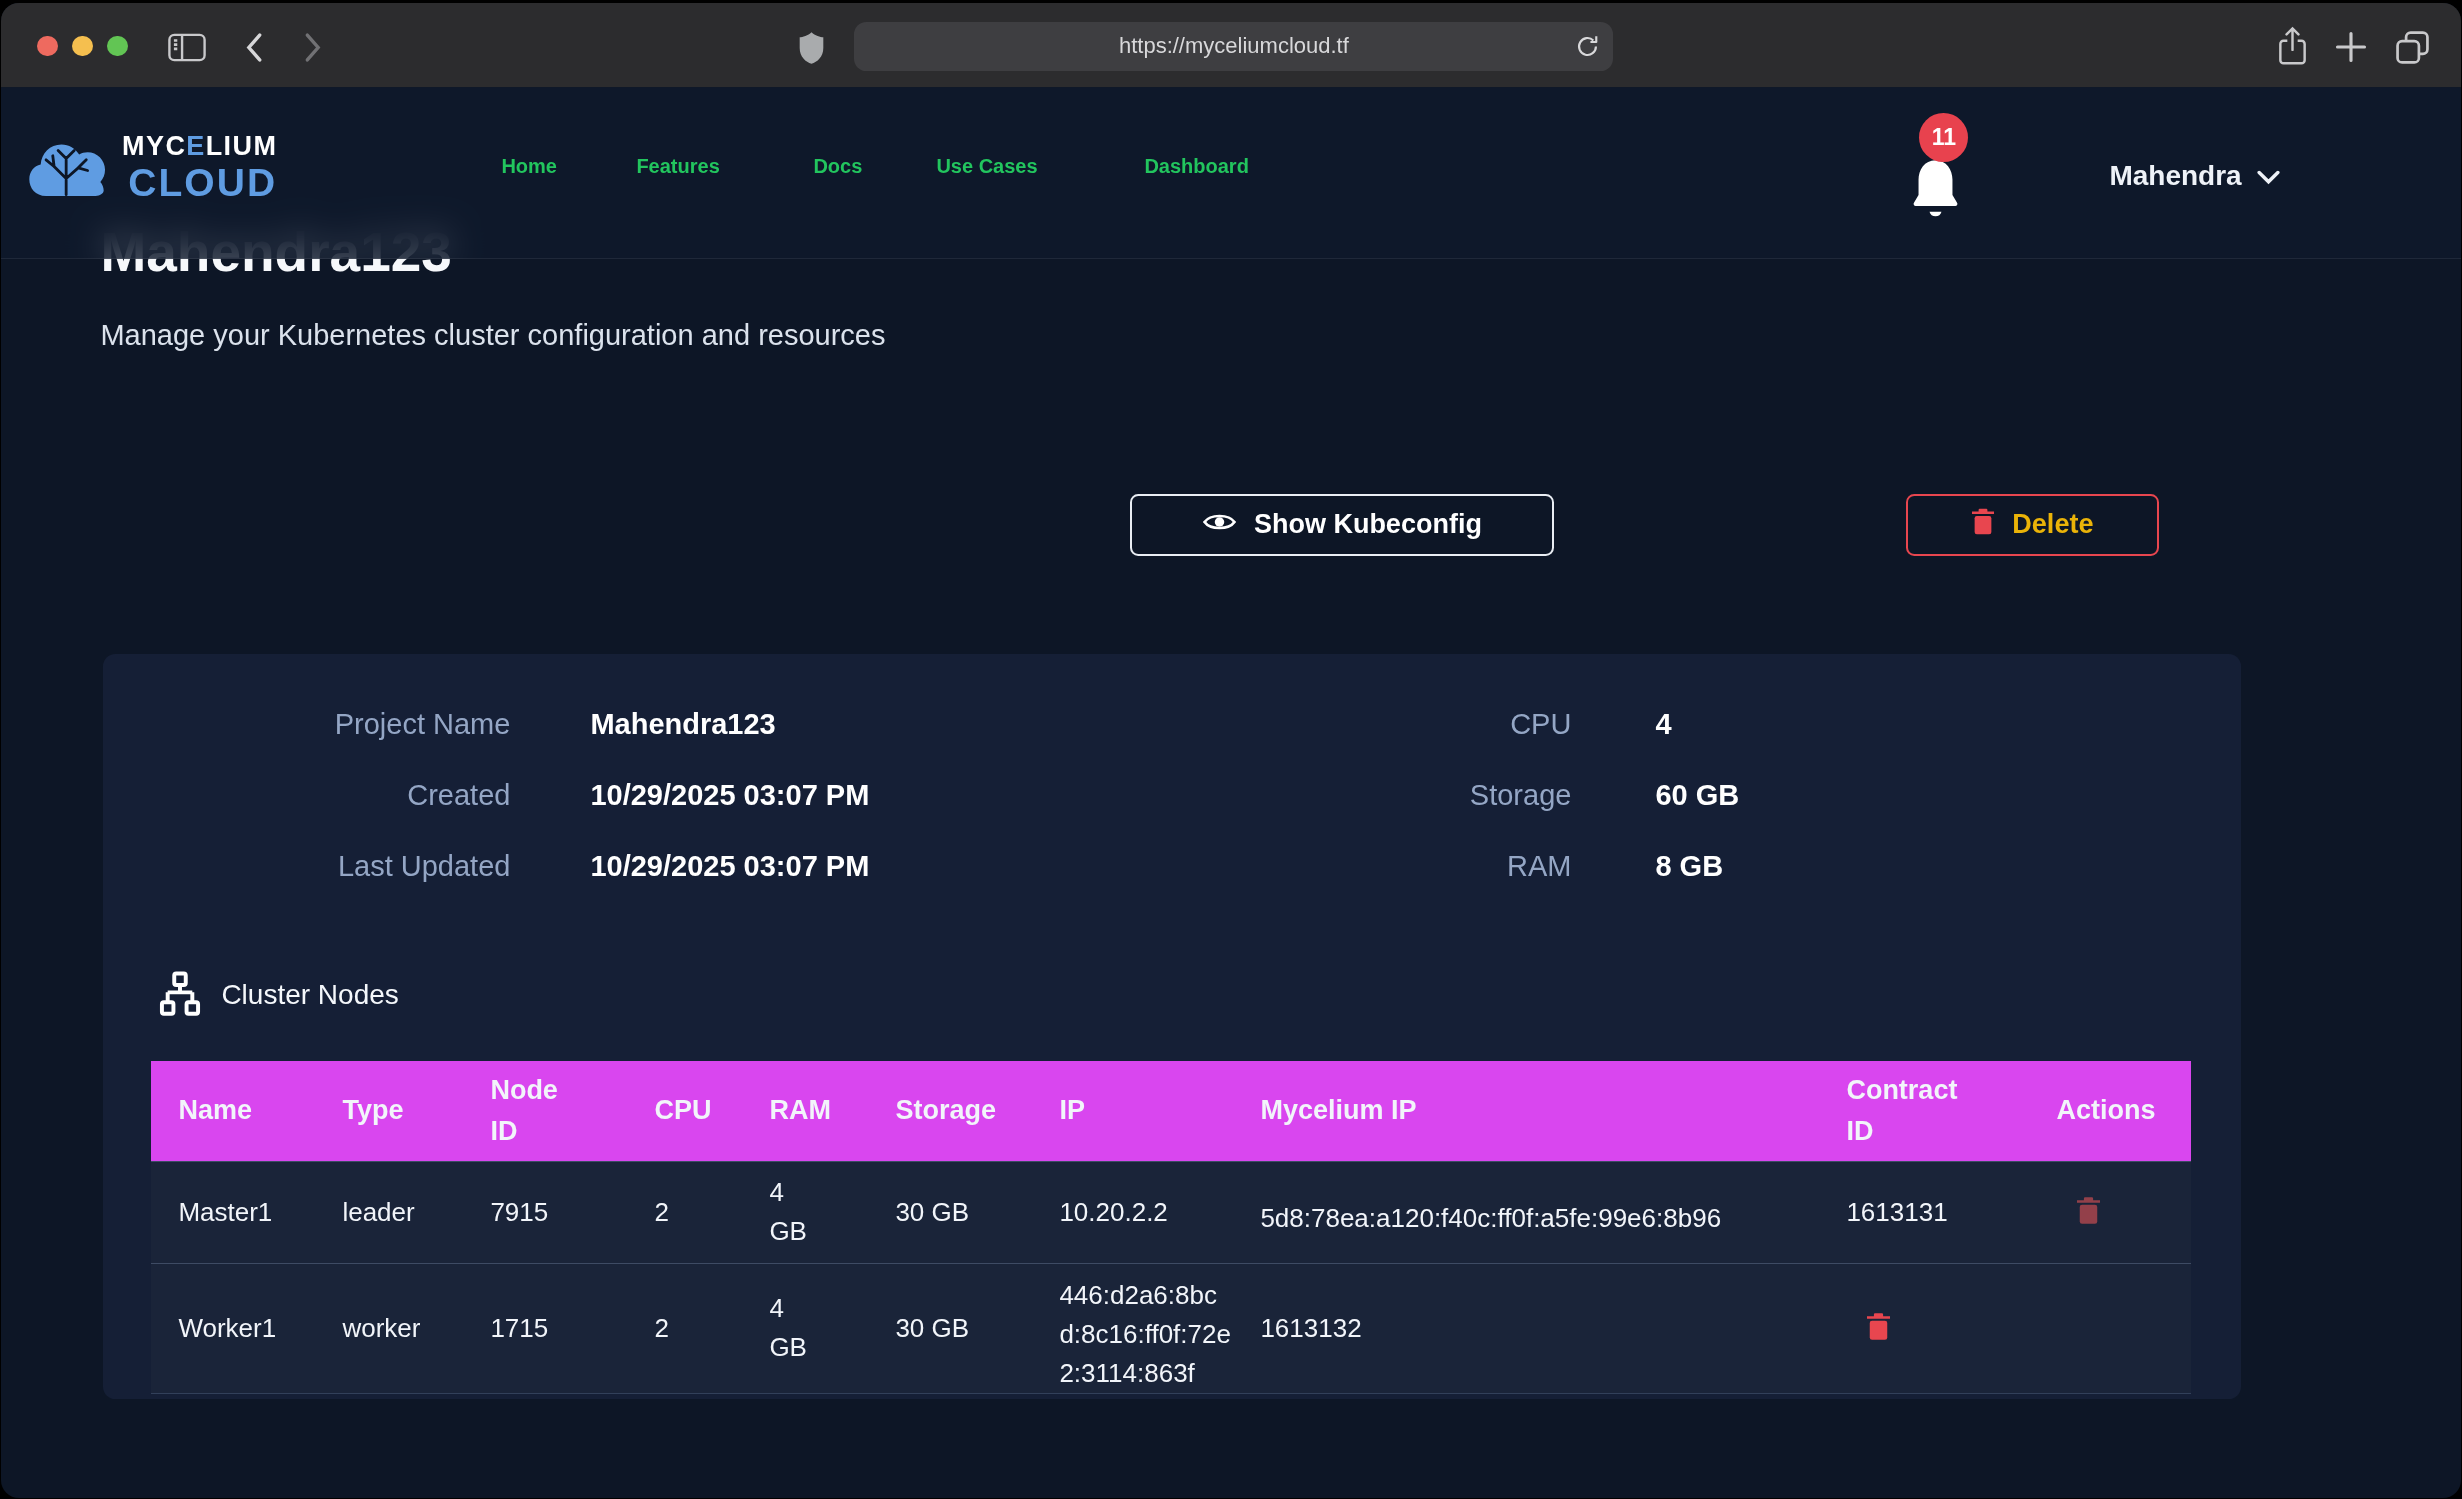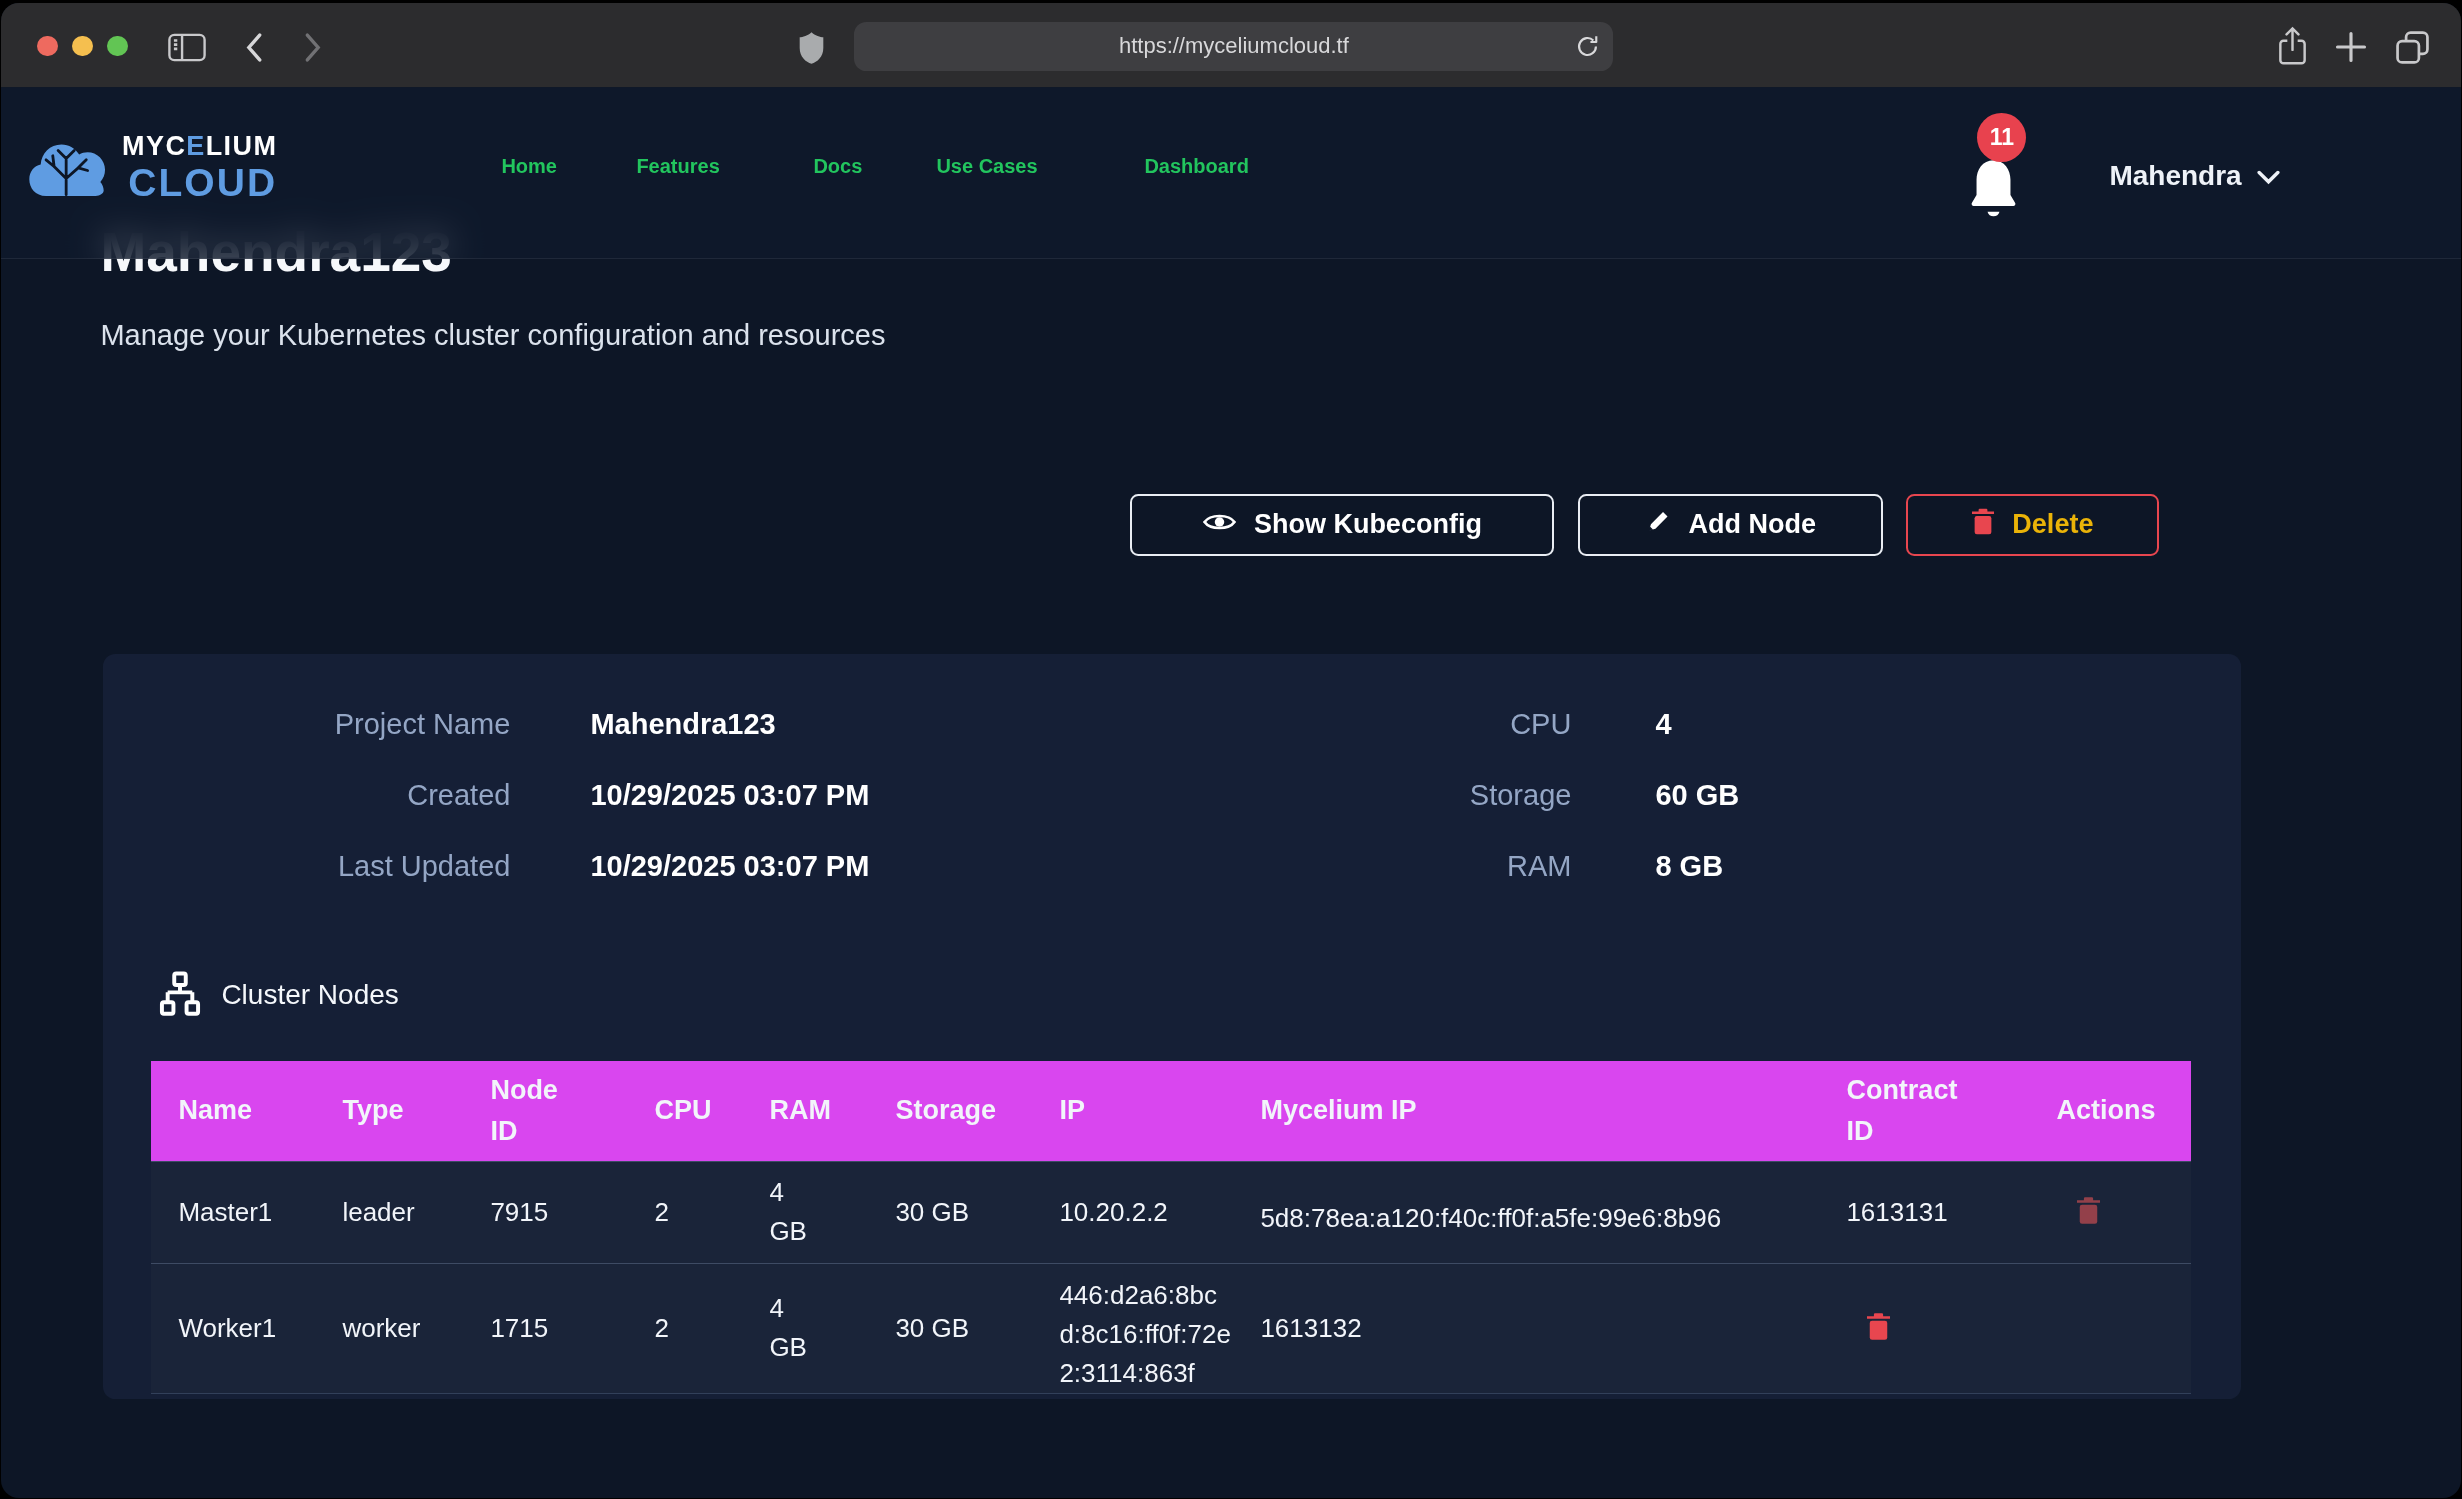--- a/index.html
+++ b/index.html
@@ -18,21 +18,21 @@
   
   .navbar{position:absolute;left:0;top:84px;width:100%;height:171px;z-index:5;
     background:rgba(15,25,44,0.74);backdrop-filter:blur(16.4px);-webkit-backdrop-filter:blur(16.4px);
     border-bottom:0.7px solid rgba(255,255,255,0.07);}
   .logo{position:absolute;left:26px;top:130px;display:flex;align-items:center;gap:13.7px;z-index:6;}
   .logo-text{line-height:1;text-align:right;}
   .logo-l1{font-size:27px;font-weight:800;letter-spacing:1.4px;color:#ffffff;}
   .logo-l1 .e{color:#5f9ce2;}
   .logo-l2{font-size:39px;font-weight:800;letter-spacing:2.1px;color:#5f9ce2;margin-top:2.7px;}
   .nav-link{position:absolute;top:152px;font-size:20px;font-weight:700;color:#22c55e;z-index:6;cursor:pointer;}
-  .bell-wrap{position:absolute;left:1959px;top:109px;width:82px;height:123px;z-index:6;}
+  .bell-wrap{position:absolute;left:1901px;top:109px;width:82px;height:123px;z-index:6;}
   .badge{position:absolute;left:17px;top:1.4px;width:49px;height:49px;border-radius:50%;
     background:#e8424e;color:#fff;font-size:23px;font-weight:700;display:flex;
     align-items:center;justify-content:center;}
   .user{position:absolute;left:2108px;top:157px;display:flex;align-items:center;gap:15px;z-index:6;
     color:#eef2f8;font-size:28px;font-weight:700;}
   
   .page-title{position:absolute;left:99px;top:217px;z-index:1;margin:0;
     font-size:55px;font-weight:700;color:#f6f8fb;}
   .page-subtitle{position:absolute;left:99px;top:316px;font-size:29px;color:#dbe2ec;}
   .btn{position:absolute;top:491px;height:62px;border-radius:8.2px;border:2.1px solid #e9edf3;
@@ -74,28 +74,20 @@
 
   <button class="btn" style="left:1129px;width:424px;">
     <span>
       <svg width="33" height="22" viewBox="0 0 32 20">
           <path d="M1.5 10 C7 2.2 25 2.2 30.5 10 C25 17.8 7 17.8 1.5 10 Z" fill="none" stroke="#fff" stroke-width="2.6"></path>
           <circle cx="16" cy="10" r="4.6" fill="#fff"></circle>
         </svg>
     </span>
     <span>Show Kubeconfig</span>
   </button>
-  <button class="btn" style="left:1577px;width:305px;">
-    <span>
-      <svg width="24.6" height="24.6" viewBox="0 0 24 24">
-          <path d="M3 21 L4.8 14.8 L16.6 3 L21 7.4 L9.2 19.2 Z M3 21 L6.8 19.9 L4.1 17.2 Z" fill="#fff"></path>
-        </svg>
-    </span>
-    <span>Add Node</span>
-  </button>
   <button class="btn danger" style="left:1905px;width:253px;">
     <span>
       <svg width="22" height="27" viewBox="0 0 20 24">
           <path d="M7 0.5 h6 a1 1 0 0 1 1 1 V3 H20 v2.2 H0 V3 h6 V1.5 a1 1 0 0 1 1-1 Z" fill="#e8464f"></path>
           <rect x="2.4" y="7" width="15.2" height="16.5" rx="2" fill="#e8464f"></rect>
         </svg>
     </span>
     <span>Delete</span>
   </button>
 

